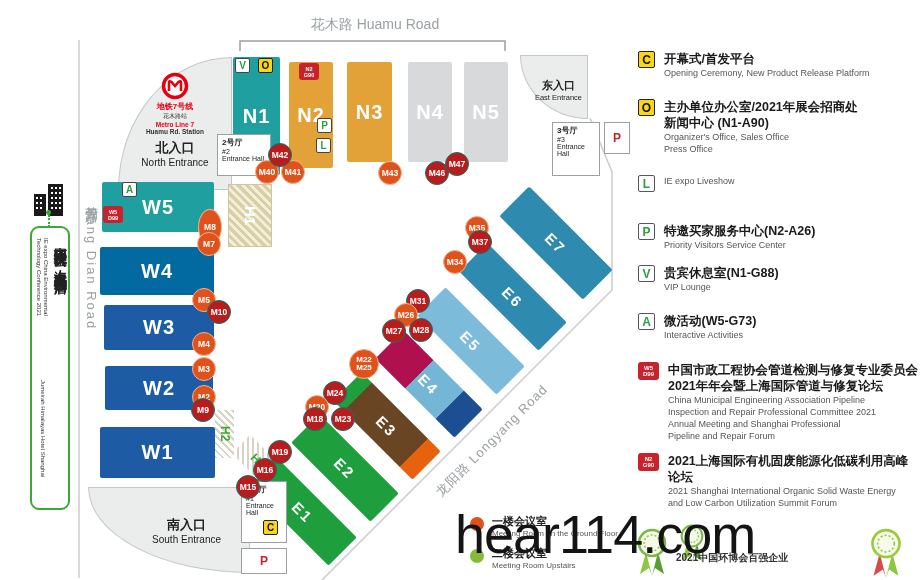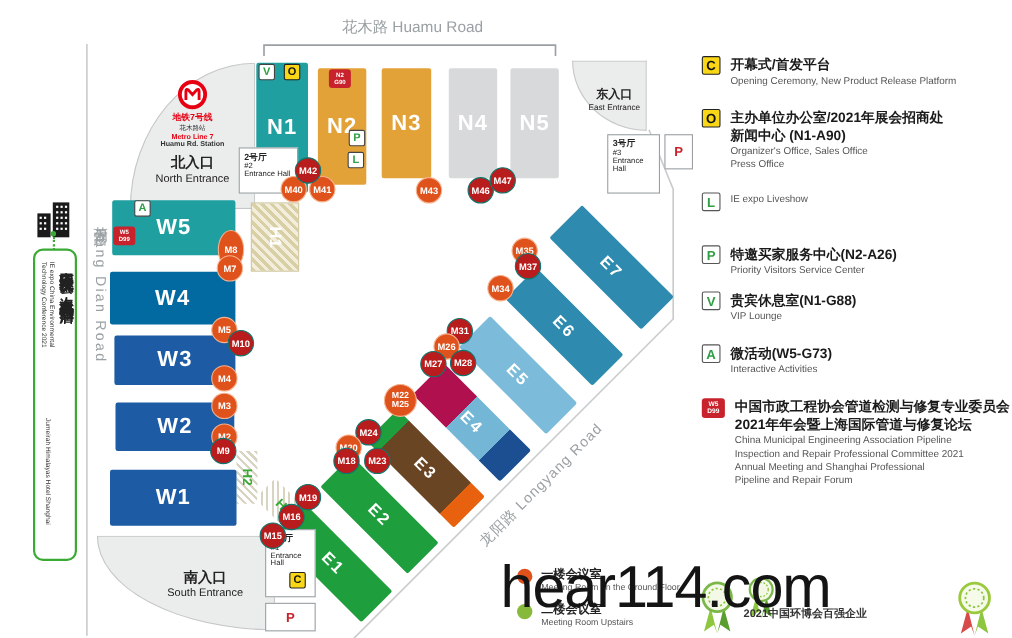--- a/index.html
+++ b/index.html
@@ -422,20 +422,31 @@
         </span>
         <div>
           <div class="lgtitle">中国市政工程协会管道检测与修复专业委员会</div>
           <div class="lgtitle">2021年年会暨上海国际管道与修复论坛</div>
           <div class="lgsub">China Municipal Engineering Association Pipeline</div>
           <div class="lgsub">Inspection and Repair Professional Committee 2021</div>
           <div class="lgsub">Annual Meeting and Shanghai Professional</div>
           <div class="lgsub">Pipeline and Repair Forum</div>
         </div>
       </div>
+      <div class="lgitem lg7">
+        <span class="lgicon red">
+          <span>N2</span>
+          <span>G90</span>
+        </span>
+        <div>
+          <div class="lgtitle">2021上海国际有机固废能源化低碳利用高峰论坛</div>
+          <div class="lgsub">2021 Shanghai International Organic Solid Waste Energy</div>
+          <div class="lgsub">and Low Carbon Utilization Summit Forum</div>
+        </div>
+      </div>
     </div>
 
   <div id="floor-legend">
       <div class="fl-row" style="left: 470px; top: 514px;">
         <span class="fl-dot" style="background:#e0521c;left:0;top:3px;"></span>
         <div style="margin-left:22px;">
           <div class="fl-cn">一楼会议室</div>
           <div class="fl-en">Meeting Room on the Ground Floor</div>
         </div>
       </div>

